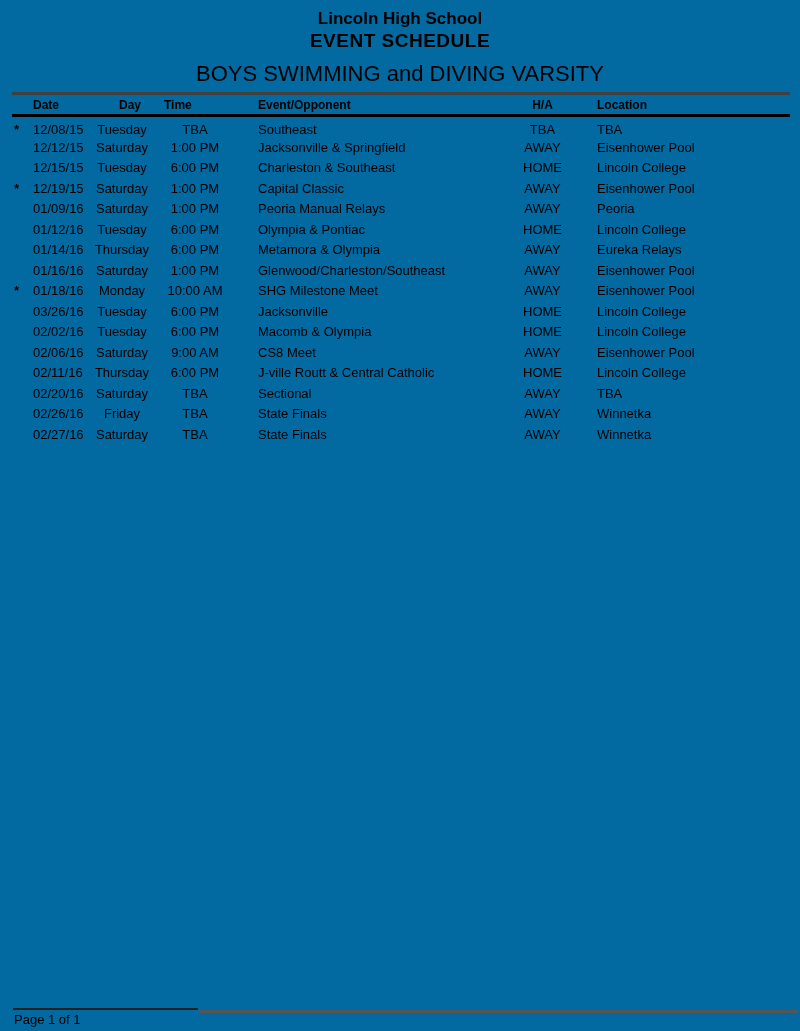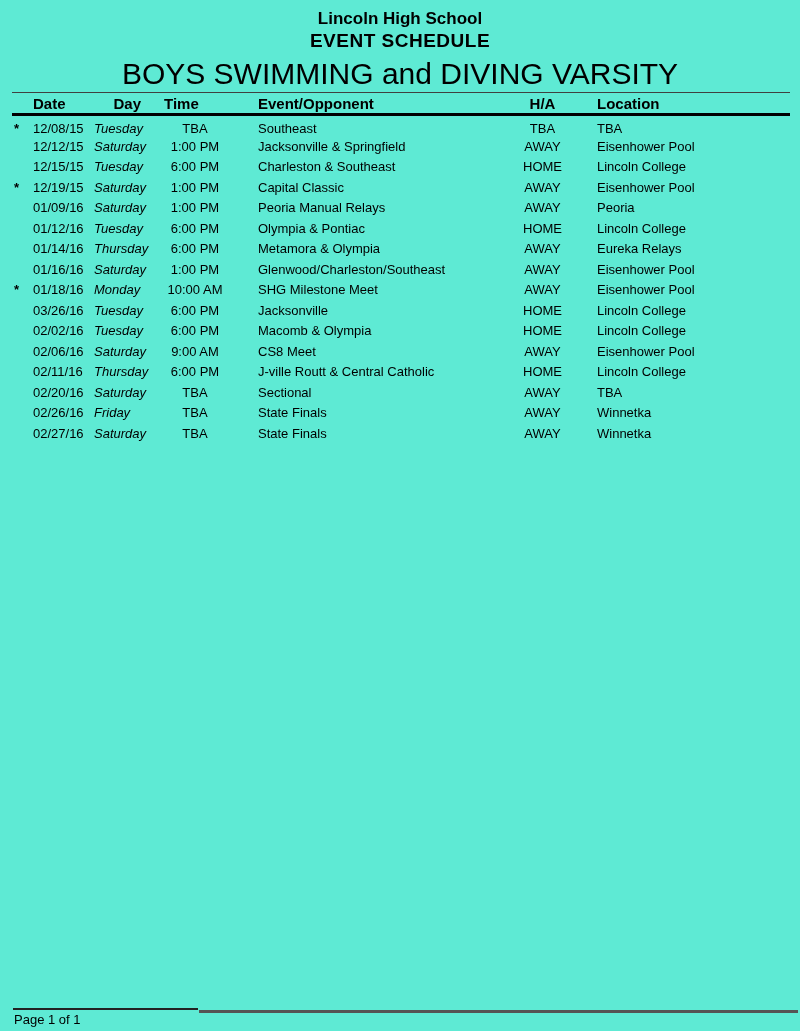--- a/index.html
+++ b/index.html
@@ -1,73 +1,73 @@
 <!DOCTYPE html>
 <html><head>
 <meta charset="utf-8">
 <style>
   * { margin: 0; padding: 0; box-sizing: border-box; }
   html, body { background: #ffffff; }
   .page {
     position: relative;
     width: 800px;
     height: 1031px;
-    background: #5eead4;
+    background: #0369a1;
     font-family: "Liberation Sans", sans-serif;
     color: #000000;
     overflow: hidden;
   }
   
   .doc-header { padding-top: 8px; text-align: center; }
   .school-name  { font-size: 17px; font-weight: bold; line-height: 22px; }
   .doc-title    { font-size: 19px; font-weight: bold; line-height: 22px; letter-spacing: 0.5px; }
-  .doc-subtitle { font-size: 30px; font-weight: normal; line-height: 28px; margin-top: 8px; }
+  .doc-subtitle { font-size: 22px; font-weight: normal; line-height: 28px; margin-top: 8px; }
 
   
   table.schedule {
     border-collapse: collapse;
     table-layout: fixed;
     width: 778px;
     margin: 4px 0 0 12px;
     font-size: 13px;
   }
   .schedule col.c-star     { width: 16px; }
   .schedule col.c-date     { width: 62px; }
   .schedule col.c-day      { width: 60px; }
   .schedule col.c-time     { width: 90px; }
   .schedule col.c-event    { width: 280px; }
   .schedule col.c-ha       { width: 45px; }
   .schedule col.c-location { width: 225px; }
 
   .schedule thead th {
-    border-top: 1px solid #404040;
+    border-top: 3px solid #404040;
     border-bottom: 3px solid #000;
     height: 22px;
     font-weight: bold;
-    font-size: 15px;
+    font-size: 12px;
     white-space: nowrap;
     vertical-align: middle;
   }
   .schedule th.h-date     { text-align: left;  padding-left: 5px; }
   .schedule th.h-day      { text-align: right; padding-right: 9px; }
   .schedule th.h-time     { text-align: left;  padding-left: 14px; }
   .schedule th.h-event    { text-align: left;  padding-left: 18px; }
   .schedule th.h-ha       { text-align: center; }
   .schedule th.h-location { text-align: left;  padding-left: 32px; }
 
   .schedule tbody td {
     height: 20.5px;
     vertical-align: middle;
     white-space: nowrap;
     font-size: 13px;
   }
   .schedule tbody tr:first-child td { padding-top: 5px; }
   .schedule td.c-star     { text-align: left;   padding-left: 2px; font-weight: bold; }
   .schedule td.c-date     { text-align: left;   padding-left: 5px; }
-  .schedule td.c-day      { text-align: left;   padding-left: 4px; font-style: italic; }
+  .schedule td.c-day      { text-align: center;   padding-left: 4px; }
   .schedule td.c-time     { text-align: center; }
   .schedule td.c-event    { text-align: left;   padding-left: 18px; }
   .schedule td.c-ha       { text-align: center; }
   .schedule td.c-location { text-align: left;   padding-left: 32px; }
 
   
   .footer-rule-left {
     position: absolute;
     left: 13px; top: 1008px;
     width: 185px; height: 2px;

